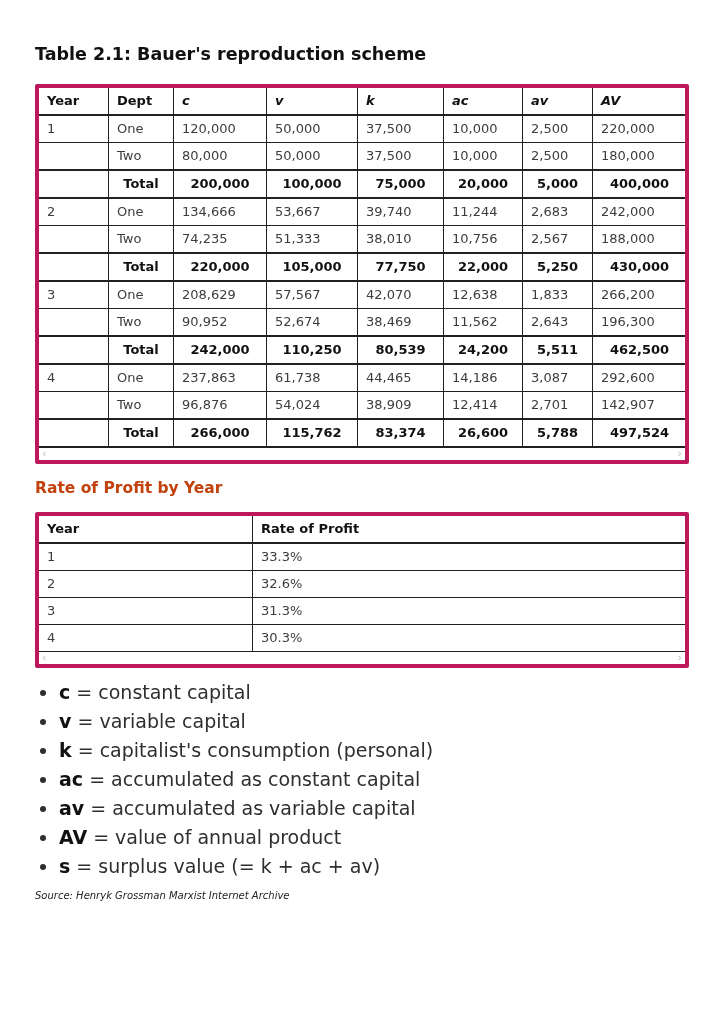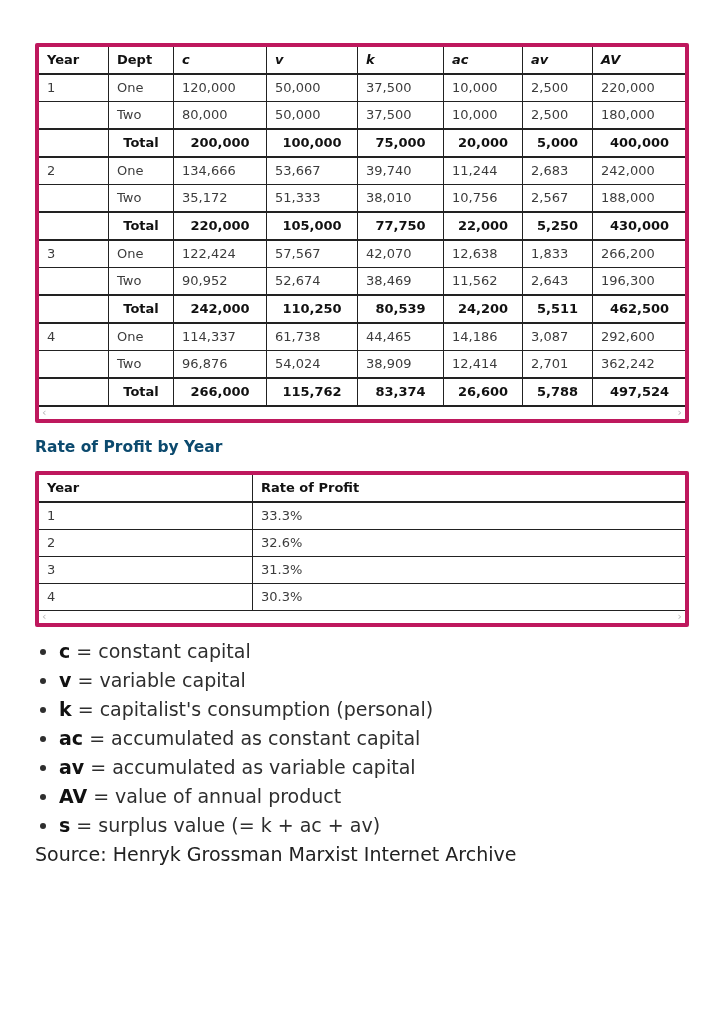--- a/index.html
+++ b/index.html
@@ -3,21 +3,21 @@
 <meta charset="utf-8">
 <style>
   html,body{margin:0;padding:0;}
   body{
     width:724px;height:1024px;background:#ffffff;overflow:hidden;
     font-family:"DejaVu Sans","Liberation Sans",sans-serif;
     color:#1a1a1a;-webkit-font-smoothing:antialiased;
   }
   .page{padding:43px 35px 0 35px;}
   h1{font-size:17.5px;line-height:22px;margin:0 0 19px 0;font-weight:bold;color:#111;}
-  h2{font-size:15.5px;line-height:20px;font-weight:bold;color:#0c4a6e;margin:0;}
+  h2{font-size:15.5px;line-height:20px;font-weight:bold;color:#c2410c;margin:0;}
   .tbl-wrap{
     border:4px solid #be185d;border-radius:2px;overflow:hidden;background:#fff;
   }
   table{border-collapse:collapse;width:100%;table-layout:fixed;}
   th,td{
     border:1px solid #222;font-size:13px;line-height:16px;padding:5px 8px;
     text-align:left;vertical-align:middle;overflow:hidden;white-space:nowrap;
   }
   th{font-weight:bold;color:#111;}
   th.it{font-style:italic;}
@@ -42,27 +42,28 @@
     display:flex;justify-content:space-between;align-items:center;
     height:12px;padding:0 3px;color:#b8b8b8;font-size:11px;line-height:10px;
     user-select:none;
   }
   .scroll-strip span{display:block;}
   .sec-heading-profit{margin:14px 0 14px 0;}
   .sec-heading-key{margin:17px 0 0 0;}
   ul.key-list{margin:16px 0 0 0;padding:0 0 0 24px;list-style:disc;}
   ul.key-list li{font-size:19px;line-height:17px;margin:0 0 12px 0;color:#2e2e2e;}
   ul.key-list li b{color:#111;}
-  .source{font-size:19px;line-height:17px;color:#222;margin-top:10px;}
+  .source{font-style:italic;font-size:10px;line-height:17px;color:#222;margin-top:10px;}
 </style>
 </head>
 <body>
 
 <div class="page">
 
+  <h1>Table 2.1: Bauer's reproduction scheme</h1>
 
   <div class="tbl-wrap" id="scheme-table">
     <table>
       <thead>
           <tr>
             <th>Year</th>
             <th>Dept</th>
             <th class="it">c</th>
             <th class="it">v</th>
             <th class="it">k</th>
@@ -118,21 +119,21 @@
             <td>39,740</td>
             <td>11,244</td>
             <td>2,683</td>
             <td>242,000</td>
             <td></td>
             <td></td>
           </tr>
           <tr>
             <td></td>
             <td>Two</td>
-            <td>35,172</td>
+            <td>74,235</td>
             <td>51,333</td>
             <td>38,010</td>
             <td>10,756</td>
             <td>2,567</td>
             <td>188,000</td>
             <td></td>
             <td></td>
           </tr>
           <tr class="total-row">
             <td></td>
@@ -142,21 +143,21 @@
             <td>77,750</td>
             <td>22,000</td>
             <td>5,250</td>
             <td>430,000</td>
             <td>74.05%</td>
             <td>25.95%</td>
           </tr>
           <tr>
             <td>3</td>
             <td>One</td>
-            <td>122,424</td>
+            <td>208,629</td>
             <td>57,567</td>
             <td>42,070</td>
             <td>12,638</td>
             <td>1,833</td>
             <td>266,200</td>
             <td></td>
             <td></td>
           </tr>
           <tr>
             <td></td>
@@ -178,38 +179,38 @@
             <td>80,539</td>
             <td>24,200</td>
             <td>5,511</td>
             <td>462,500</td>
             <td>73.04%</td>
             <td>26.96%</td>
           </tr>
           <tr>
             <td>4</td>
             <td>One</td>
-            <td>114,337</td>
+            <td>237,863</td>
             <td>61,738</td>
             <td>44,465</td>
             <td>14,186</td>
             <td>3,087</td>
             <td>292,600</td>
             <td></td>
             <td></td>
           </tr>
           <tr>
             <td></td>
             <td>Two</td>
             <td>96,876</td>
             <td>54,024</td>
             <td>38,909</td>
             <td>12,414</td>
             <td>2,701</td>
-            <td>362,242</td>
+            <td>142,907</td>
             <td></td>
             <td></td>
           </tr>
           <tr class="total-row">
             <td></td>
             <td>Total</td>
             <td>266,000</td>
             <td>115,762</td>
             <td>83,374</td>
             <td>26,600</td>

